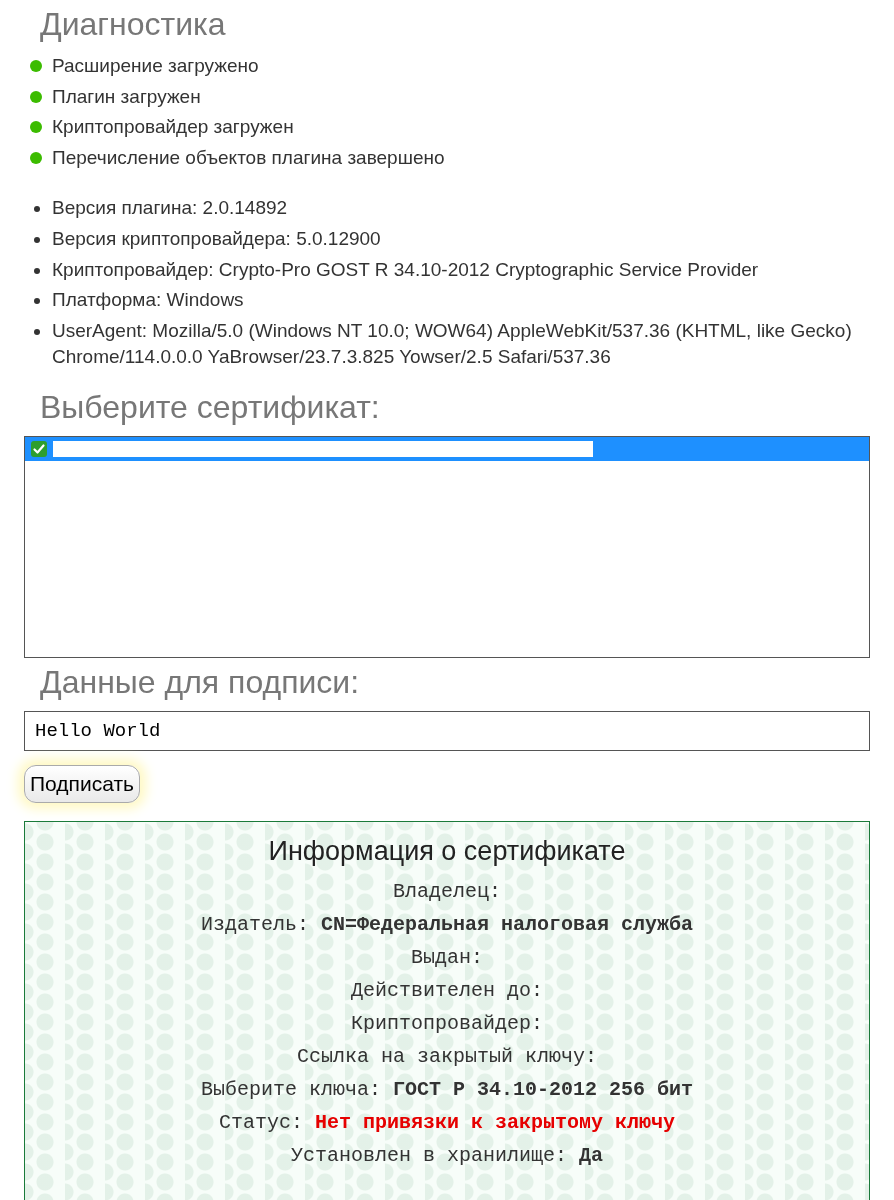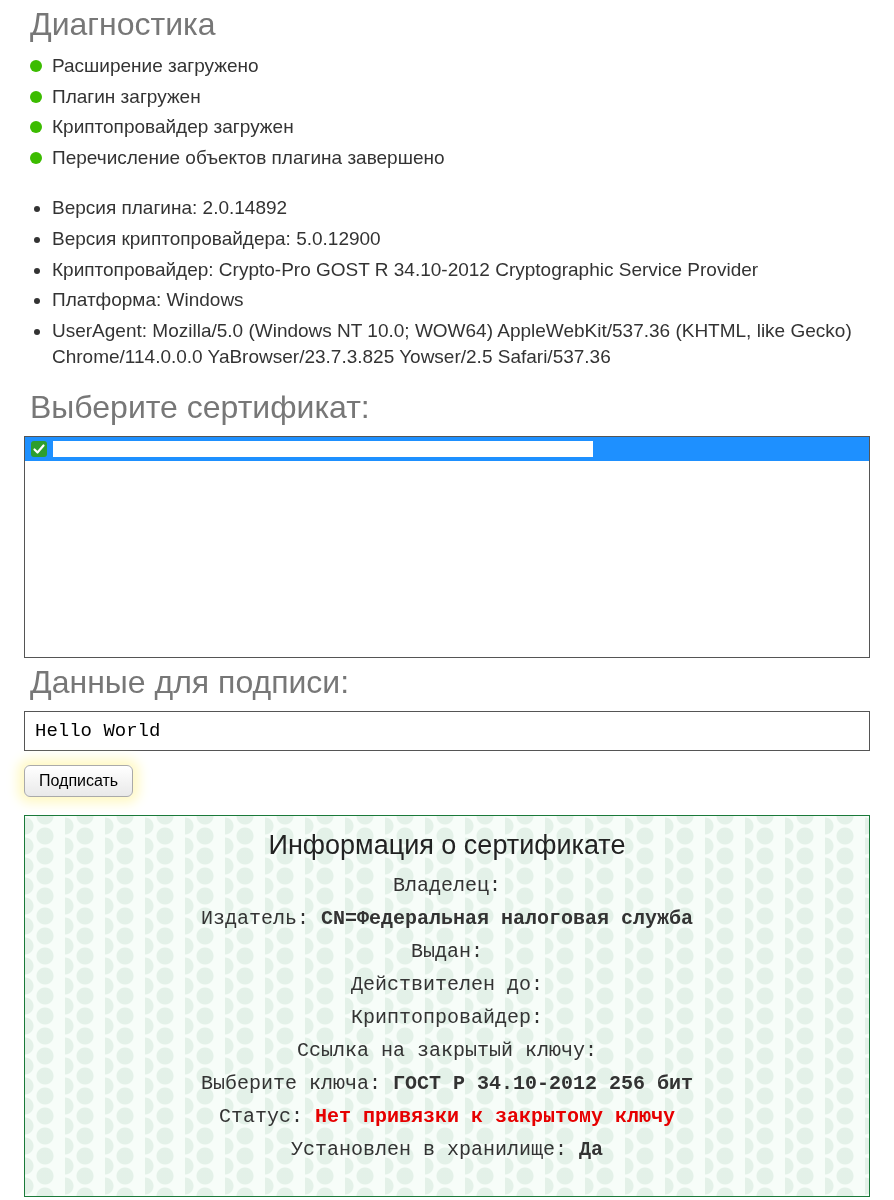--- a/index.html
+++ b/index.html
@@ -9,21 +9,21 @@
     font-family: Arial, Helvetica, sans-serif;
     font-size: 19px;
     color: #333;
     background: #fff;
     width: 894px;
   }
   h2.section {
     font-size: 32px;
     font-weight: 400;
     color: #777;
-    margin: 6px 0 10px 6px;
+    margin: 6px 0 10px 16px;
   }
   ul.status {
     list-style: none;
     padding: 0 0 0 6px;
     margin: 0 0 24px 0;
   }
   ul.status li {
     position: relative;
     padding-left: 22px;
     margin: 4px 0;
@@ -69,24 +69,24 @@
   }
   .sign-input {
     width: 100%;
     border: 1px solid #555;
     font-family: "Courier New", monospace;
     font-size: 19px;
     padding: 8px 10px;
     margin-bottom: 14px;
   }
   .sign-btn {
-    font-size: 16px;
-    padding: 6px 14px;
+    font-size: 21px;
+    padding: 6px 5px;
     border: 1px solid #aaa;
-    border-radius: 6px;
+    border-radius: 12px;
     background: linear-gradient(#ffffff, #e9e9e9);
     cursor: pointer;
     box-shadow: 0 0 12px 6px #fff9c4;
     margin-bottom: 18px;
     display: inline-block;
   }
   .cert-info {
     border: 1px solid #1a7a3a;
     padding: 14px 20px 28px 20px;
     background-color: #f7fdf9;

